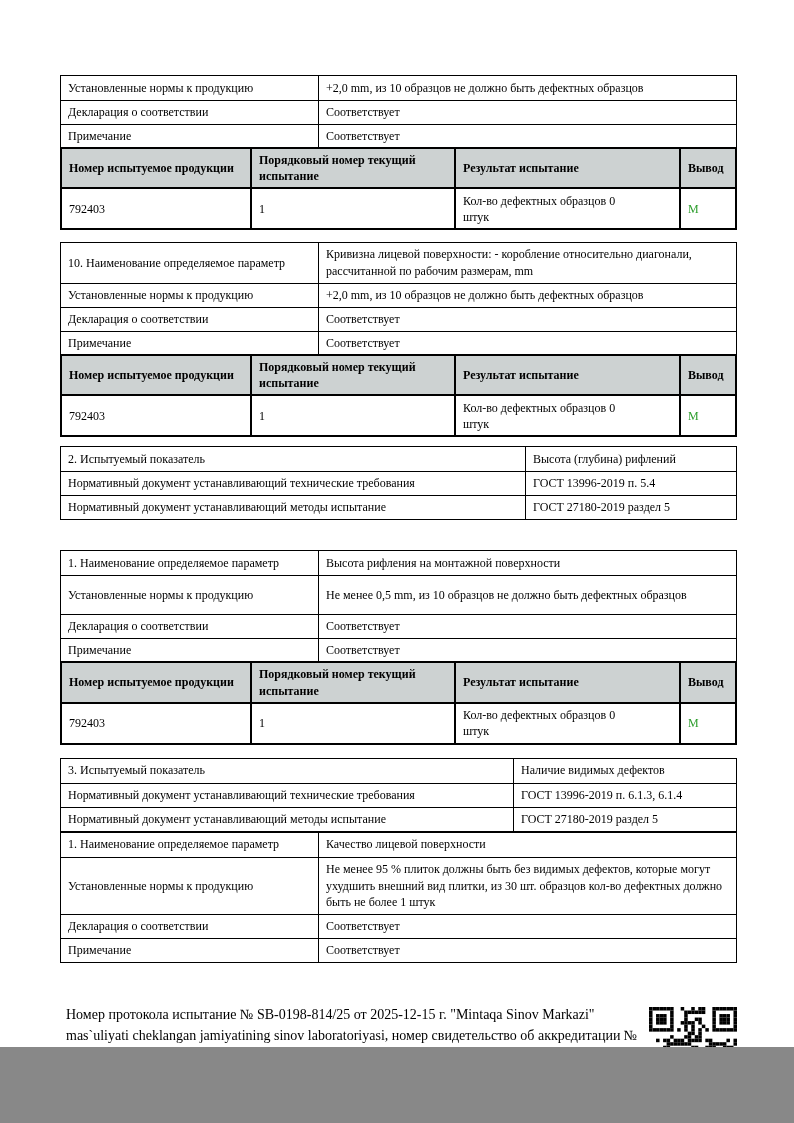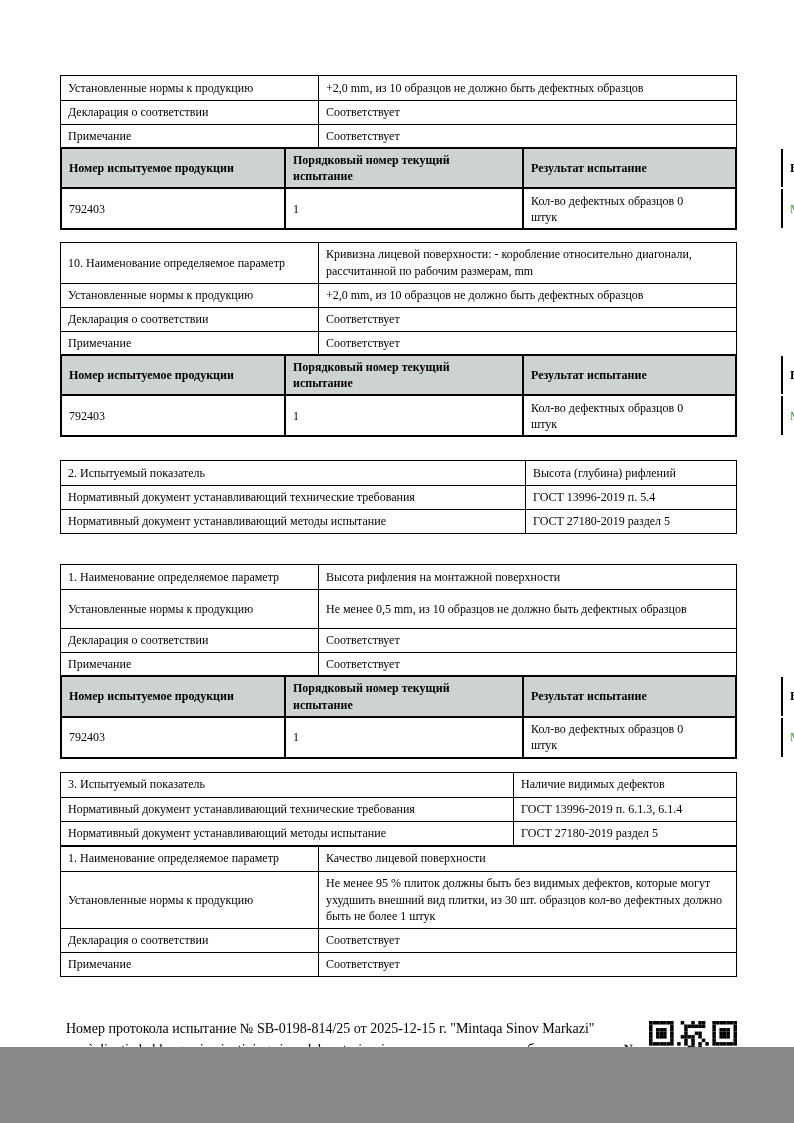--- a/index.html
+++ b/index.html
@@ -5,34 +5,34 @@
   * { box-sizing: border-box; margin: 0; padding: 0; }
   html,body { background:#888; }
   .page {
     width: 794px; height: 1047px; background: #ffffff; position: relative;
     font-family: "Liberation Serif", "DejaVu Serif", serif;
     font-size: 12px; color: #000; margin: 0 auto; overflow: hidden;
   }
   .content { position: absolute; top: 75px; left: 60px; width: 677px; }
 
   .tbl { border: 1px solid #000; background: #fff; }
-  .mb12 { margin-bottom: 12px; } .mb9 { margin-bottom: 23px; }
+  .mb12 { margin-bottom: 12px; } .mb9 { margin-bottom: 9px; }
   .mb14 { margin-bottom: 30px; } .mb13 { margin-bottom: 13px; } .mb11 { }
 
   .lvrow { display: flex; min-height: 24px; }
   .lvrow + .lvrow { border-top: 1px solid #000; }
   .cell { padding: 3px 7px; display: flex; align-items: center; line-height: 1.4; }
   .lbl { width: 258px; flex: none; border-right: 1px solid #000; }
   .val { flex: 1; }
   .tbl-wideC .lbl { width: 465px; }
   .tbl-wideE .lbl { width: 453px; }
 
   
   .res { border: 2px solid #000; margin: -1px; }
-  .rrow { display: flex; gap: 34px; }
+  .rrow { display: flex; }
   .rhead { background: var(--header-bg, #cdd2d2); font-weight: bold; border-bottom: 2px solid #000; }
   .rhead .rcell { min-height: 37px; }
   .rdata .rcell { min-height: 39px; }
   .rcell { padding: 3px 7px; display: flex; align-items: center; line-height: 1.35; }
   .rcell + .rcell { border-left: 2px solid #000; }
   .rc1 { width: 188px; flex: none; }
   .rc2 { width: 204px; flex: none; }
   .rc3 { width: 225px; flex: none; }
   .rdata .rc3 { padding-right: 48px; }
   .rc4 { flex: 1; }

